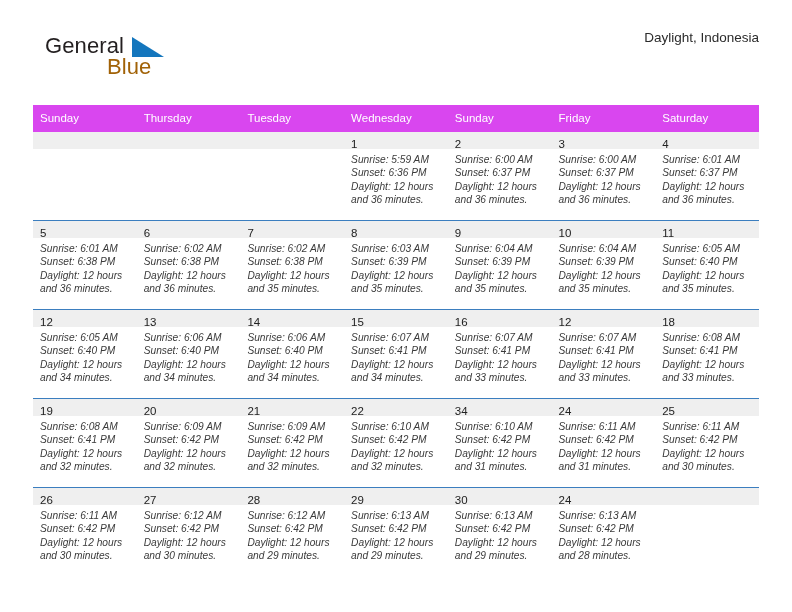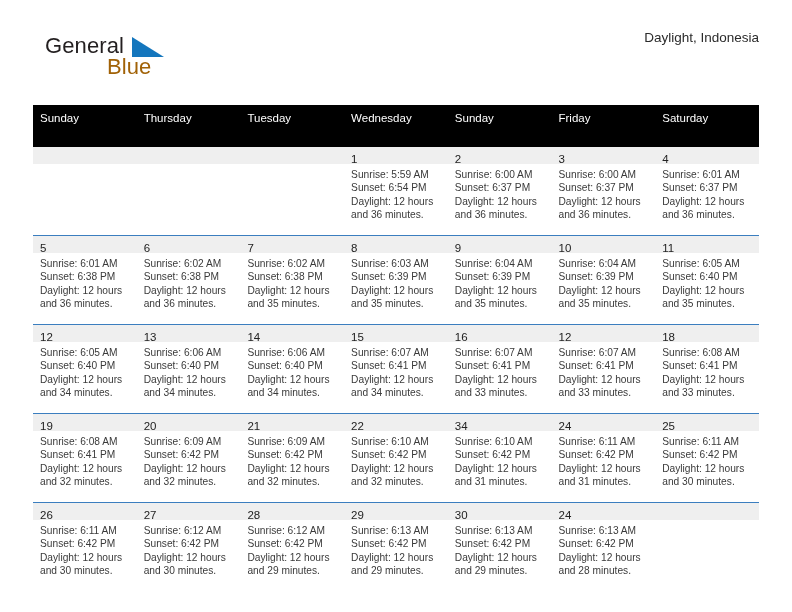--- a/index.html
+++ b/index.html
@@ -91,26 +91,26 @@
   
   .calendar {
     position: absolute;
     left: 33px;
     top: 105px;
     width: 726px;
     border-collapse: collapse;
     table-layout: fixed;
   }
   .calendar th {
-    background: #000000;
+    background: #d946ef;
     color: #ffffff;
     font-size: 11.5px;
     font-weight: normal;
     text-align: left;
-    padding: 4px 0 20px 7px;
+    padding: 4px 0 5px 7px;
     height: 18px;
     vertical-align: middle;
     border: none;
     white-space: nowrap;
   }
   .calendar td {
     width: 103.71px;
     vertical-align: top;
     padding: 0;
     border: none;
@@ -127,20 +127,21 @@
     padding: 2px 0 0 7px;
     box-sizing: border-box;
   }
   .daynum {
     font-size: 11.5px;
     line-height: 13px;
     color: #222222;
   }
   .cell-body {
     padding: 4px 6px 0 7px;
+    font-style: italic;
   }
   .cell-line {
     font-size: 10.2px;
     line-height: 13.4px;
     color: #3a3a3a;
     white-space: nowrap;
   }
   .empty .daynum-band {
     background: #efefef;
   }
@@ -191,21 +192,21 @@
             <div class="cell-body"></div>
           </td>
           <td class="day-cell empty">
             <div class="daynum-band"><span class="daynum"></span></div>
             <div class="cell-body"></div>
           </td>
           <td class="day-cell">
             <div class="daynum-band"><span class="daynum">1</span></div>
             <div class="cell-body">
               <div class="cell-line">Sunrise: 5:59 AM</div>
-              <div class="cell-line">Sunset: 6:54 PM</div>
+              <div class="cell-line">Sunset: 6:36 PM</div>
               <div class="cell-line">Daylight: 12 hours</div>
               <div class="cell-line">and 36 minutes.</div>
             </div>
           </td>
           <td class="day-cell">
             <div class="daynum-band"><span class="daynum">2</span></div>
             <div class="cell-body">
               <div class="cell-line">Sunrise: 6:00 AM</div>
               <div class="cell-line">Sunset: 6:37 PM</div>
               <div class="cell-line">Daylight: 12 hours</div>

